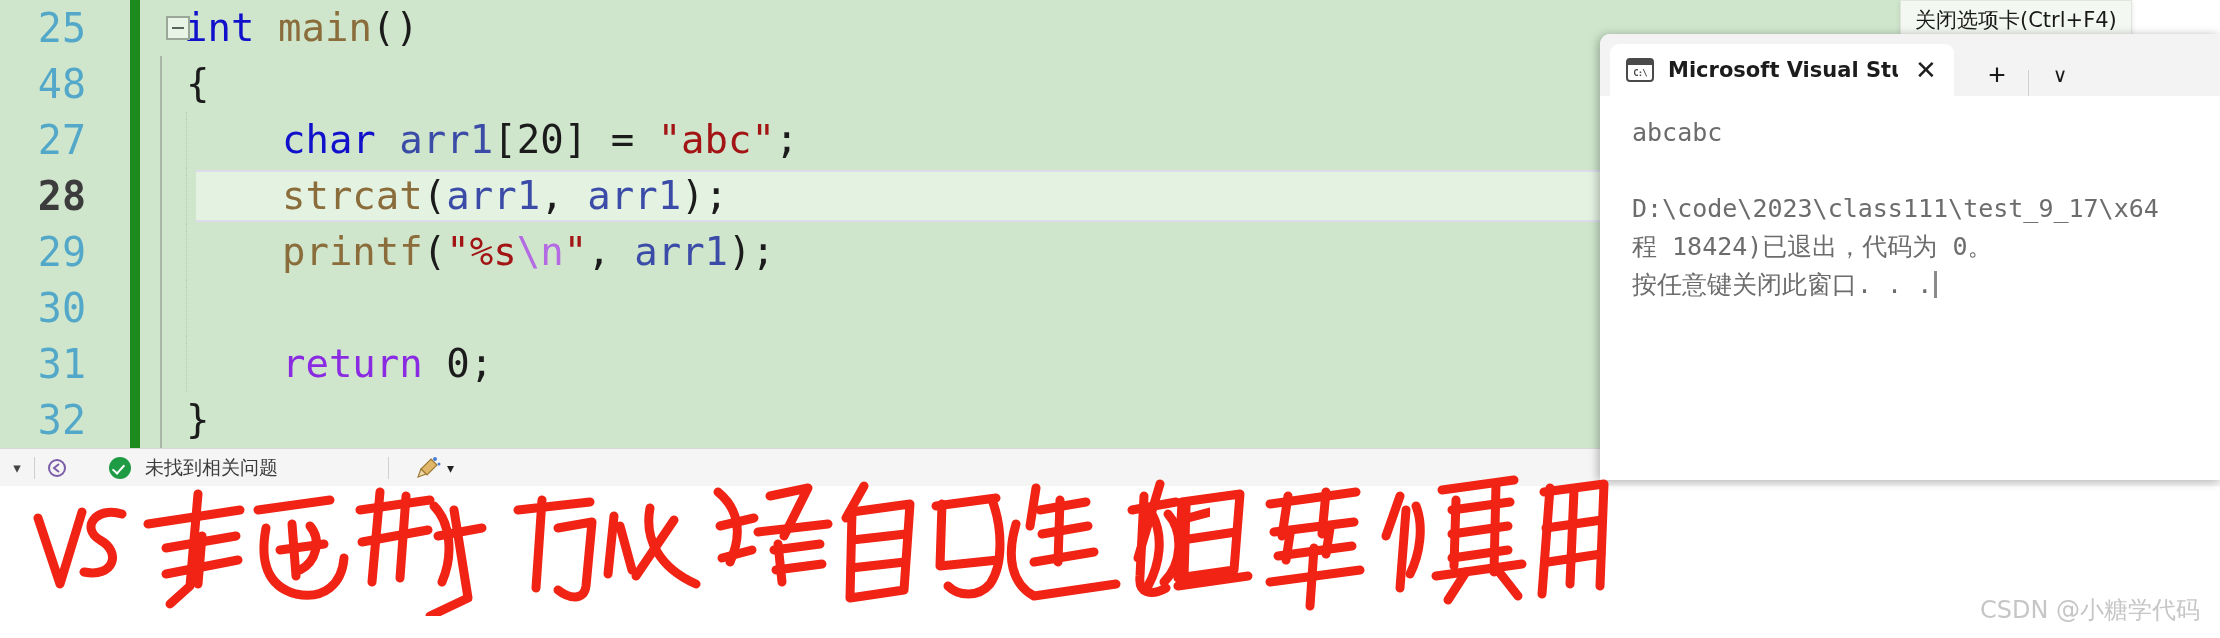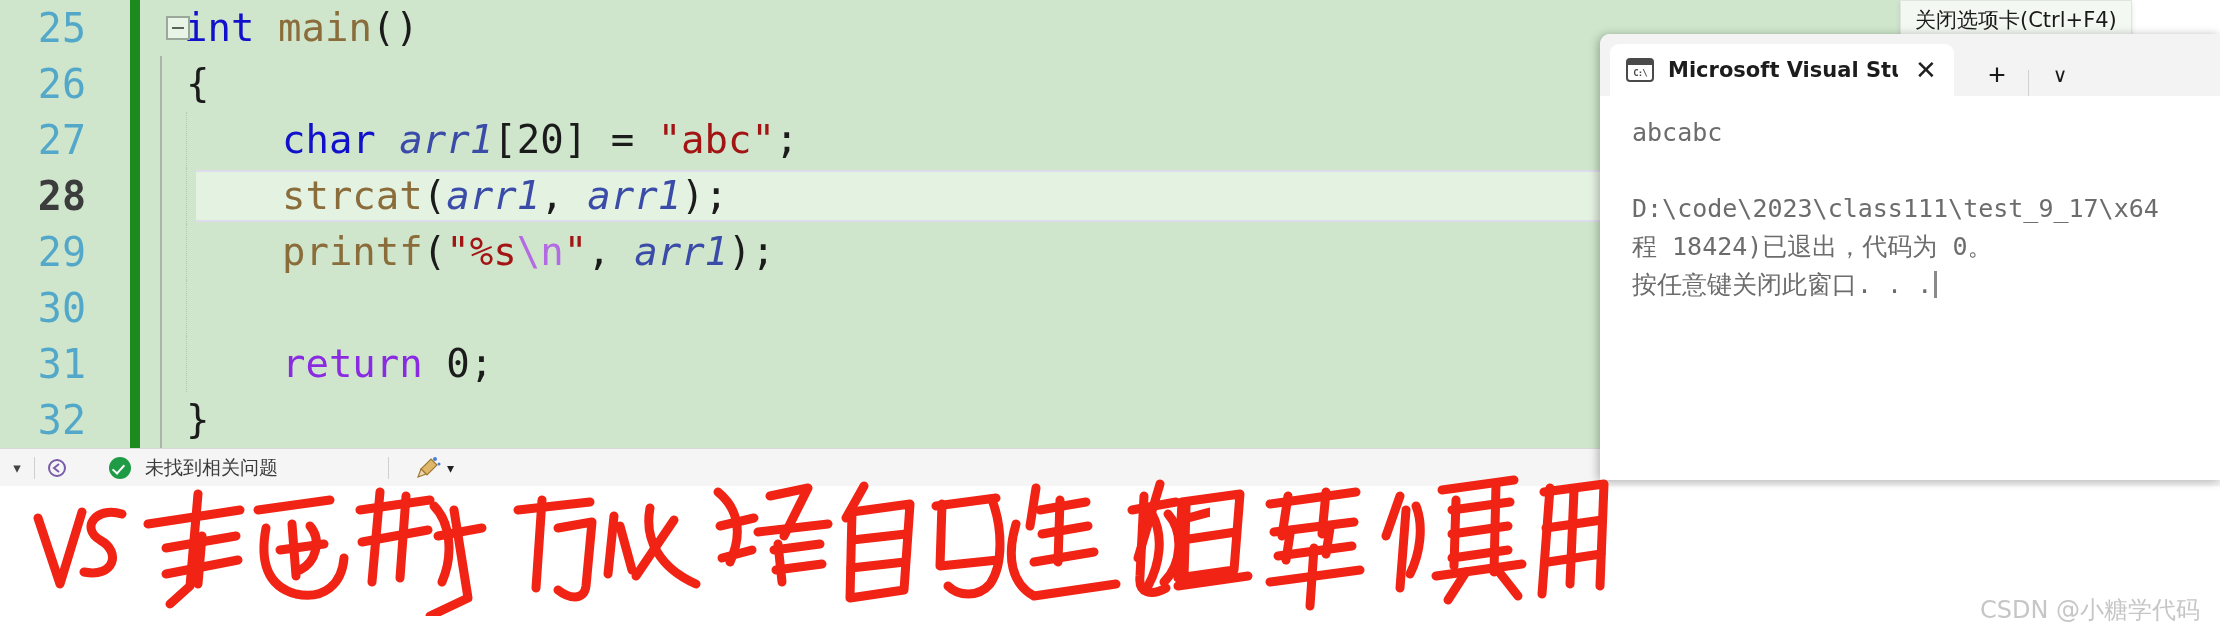--- a/index.html
+++ b/index.html
@@ -69,21 +69,21 @@
   .codetext{
     position:relative;z-index:2;
     font-family:"DejaVu Sans Mono","Liberation Mono",monospace;
     font-size:39px;
     white-space:pre;
     color:#2b2b2b;
     line-height:56px;
   }
   .kw{color:#1111cc;}
   .fn{color:#8a6d3b;}
-  .id{color:#3b4ba8;font-style:italic;}
+  .id{color:#3b4ba8;}
   .str{color:#a31515;}
   .esc{color:#b36ae2;}
   .num{color:#1b1b1b;}
   .ret{color:#8a2be2;}
   .pun{color:#1b1b1b;}
 
   
   .collapse{
     position:absolute;z-index:3;
     left:166px;
@@ -241,21 +241,21 @@
     <div class="code-row">
       <div class="lineno">25</div>
       <div class="changebar"></div>
       <div class="gutter-gap"></div>
       <div class="collapse" style="top:16px"></div>
       <div class="guide-gap"></div>
       <div class="codetext"><span class="kw">int</span> <span class="fn">main</span><span class="pun">()</span></div>
     </div>
 
     <div class="code-row">
-      <div class="lineno">26</div>
+      <div class="lineno">48</div>
       <div class="changebar"></div>
       <div class="gutter-gap"></div>
       <div class="guideline"></div>
       <div class="guide-gap"></div>
       <div class="codetext"><span class="pun">{</span></div>
     </div>
 
     <div class="code-row">
       <div class="lineno">27</div>
       <div class="changebar"></div>

